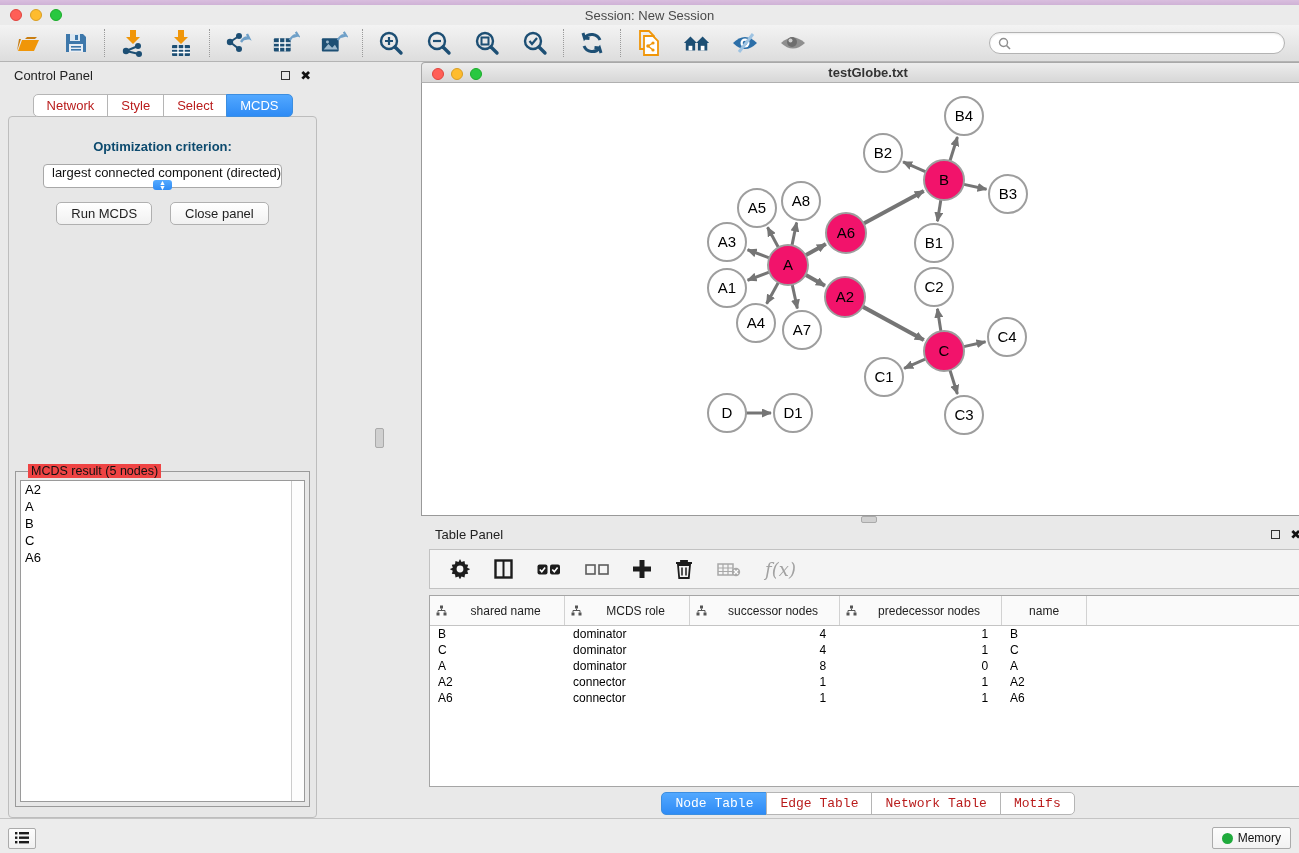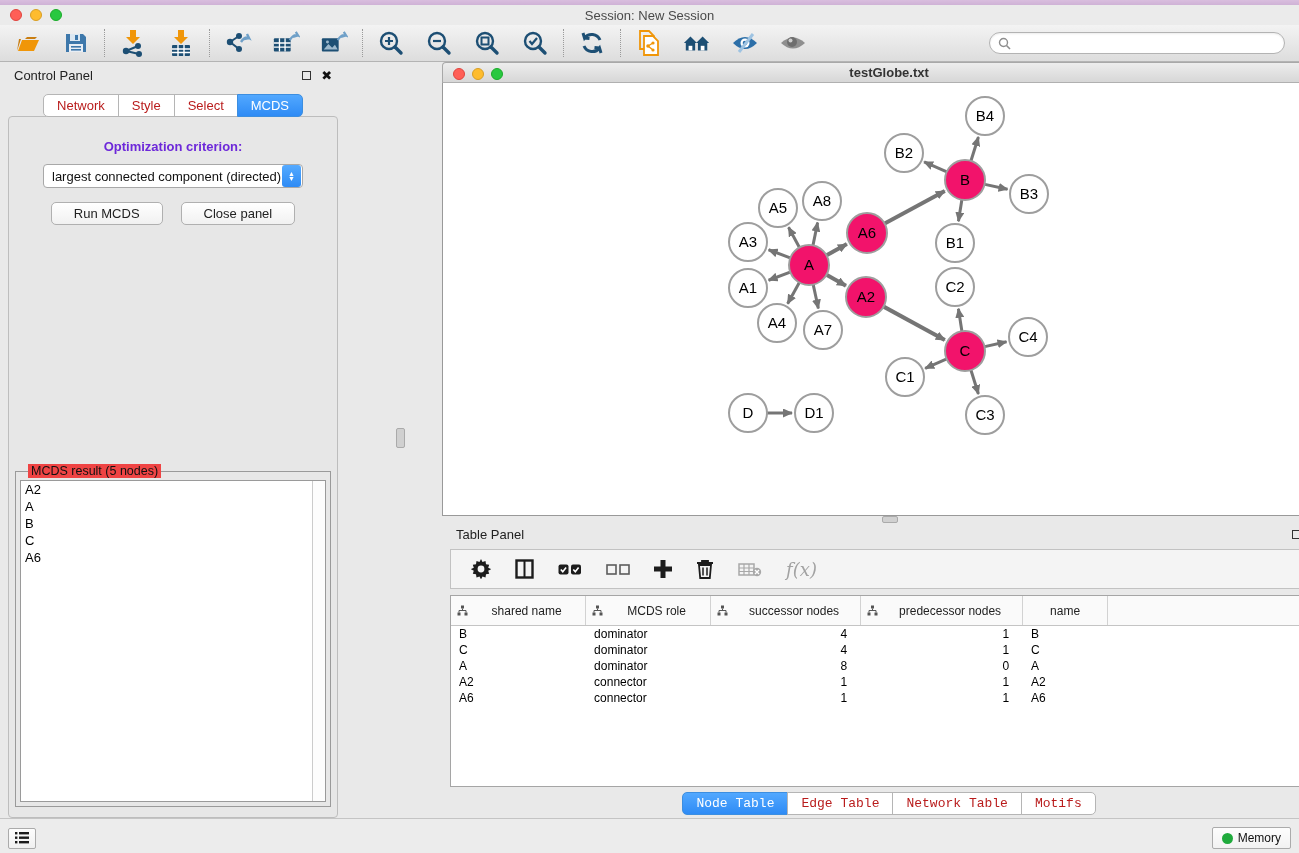--- a/index.html
+++ b/index.html
@@ -32,26 +32,26 @@
   .panel-header .ph-title { font-size:13px; color:#222; }
   .ph-icons { margin-left:auto; display:flex; gap:10px; align-items:center; }
   .float-icon { width:9px; height:9px; border:1.5px solid #333; display:inline-block; }
   .close-icon { font-size:13px; font-weight:bold; color:#111; line-height:1; cursor:pointer; }
   .cp-tabs { display:flex; justify-content:center; position:relative; z-index:2; margin-top:6px; margin-bottom:-1px; }
   .tab { font-size:13px; color:#b91c1c; background:#fff; border:1px solid #b5b5b5; padding:3px 13px; margin-left:-1px; cursor:pointer; }
   .tab:first-child { border-radius:5px 0 0 5px; margin-left:0; }
   .tab:last-child { border-radius:0 5px 5px 0; }
   .tab.active { background:linear-gradient(#52a8ff,#2e8bf5); color:#fff; border-color:#3c8ee0; }
   .cp-content { margin:0 8px; border:1px solid #bdbdbd; border-radius:4px; background:#e7e7e7; flex:1; display:flex; flex-direction:column; padding-top:22px; }
-  .opt-label { text-align:center; font-size:13px; font-weight:bold; color:#6d28d9; }
-  .combo { margin:10px 34px 0; height:24px; background:#fff; border:1px solid #a8a8a8; border-radius:4px; display:flex; align-items:center; cursor:pointer; }
+  .opt-label { text-align:center; font-size:13px; font-weight:bold; color:#0c4a6e; }
+  .combo { margin:10px 34px 0; height:24px; background:#fff; border:1px solid #a8a8a8; border-radius:4px; display:flex; align-items:center; cursor:pointer;flex-direction:column; }
   .combo .combo-text { flex:1; font-size:13px; color:#111; padding-left:8px; white-space:nowrap; }
   .combo .stepper { width:19px; height:22px; margin:0 1px; background:linear-gradient(#55aaff,#2e8bf5); border-radius:3px; display:flex; flex-direction:column; align-items:center; justify-content:center; color:#fff; font-size:7px; line-height:5px; }
   .btn-row { display:flex; justify-content:center; gap:18px; margin-top:14px; }
-  .push-btn { background:linear-gradient(#ffffff,#f1f1f1); border:1px solid #b0b0b0; border-radius:5px; font-size:13px; color:#222; padding:3px 22px; cursor:pointer; font-family:inherit; }
+  .push-btn { background:linear-gradient(#ffffff,#f1f1f1); border:1px solid #b0b0b0; border-radius:5px; font-size:13px; color:#222; padding:3px 14px; cursor:pointer; font-family:inherit; }
   .cp-spacer { flex:1; }
   .result-group { margin:0 6px 10px; border:1px solid #9a9a9a; position:relative; padding:8px 4px 4px; }
   .result-legend { position:absolute; top:-8px; left:12px; background:#ef4444; font-size:12.5px; color:#111; padding:0 3px; }
   .result-list { background:#fff; border:1px solid #9a9a9a; height:322px; position:relative; overflow:hidden; }
   .result-list .item { font-size:13px; color:#000; padding:1px 0 1px 4px; line-height:15px; }
   .scroll-track { position:absolute; right:0; top:0; bottom:0; width:13px; background:#fdfdfd; border-left:1px solid #ccc; }
   
   .network-window { height:454px; display:flex; flex-direction:column; position:relative; }
   .nw-titlebar { height:23px; background:linear-gradient(#ededed,#d7d7d7); border:1px solid #a8a8a8; border-bottom:1px solid #b0b0b0; position:relative; display:flex; align-items:center; justify-content:center; border-radius:4px 4px 0 0; }
   .nw-titlebar .title { font-size:13px; font-weight:bold; color:#333; }

